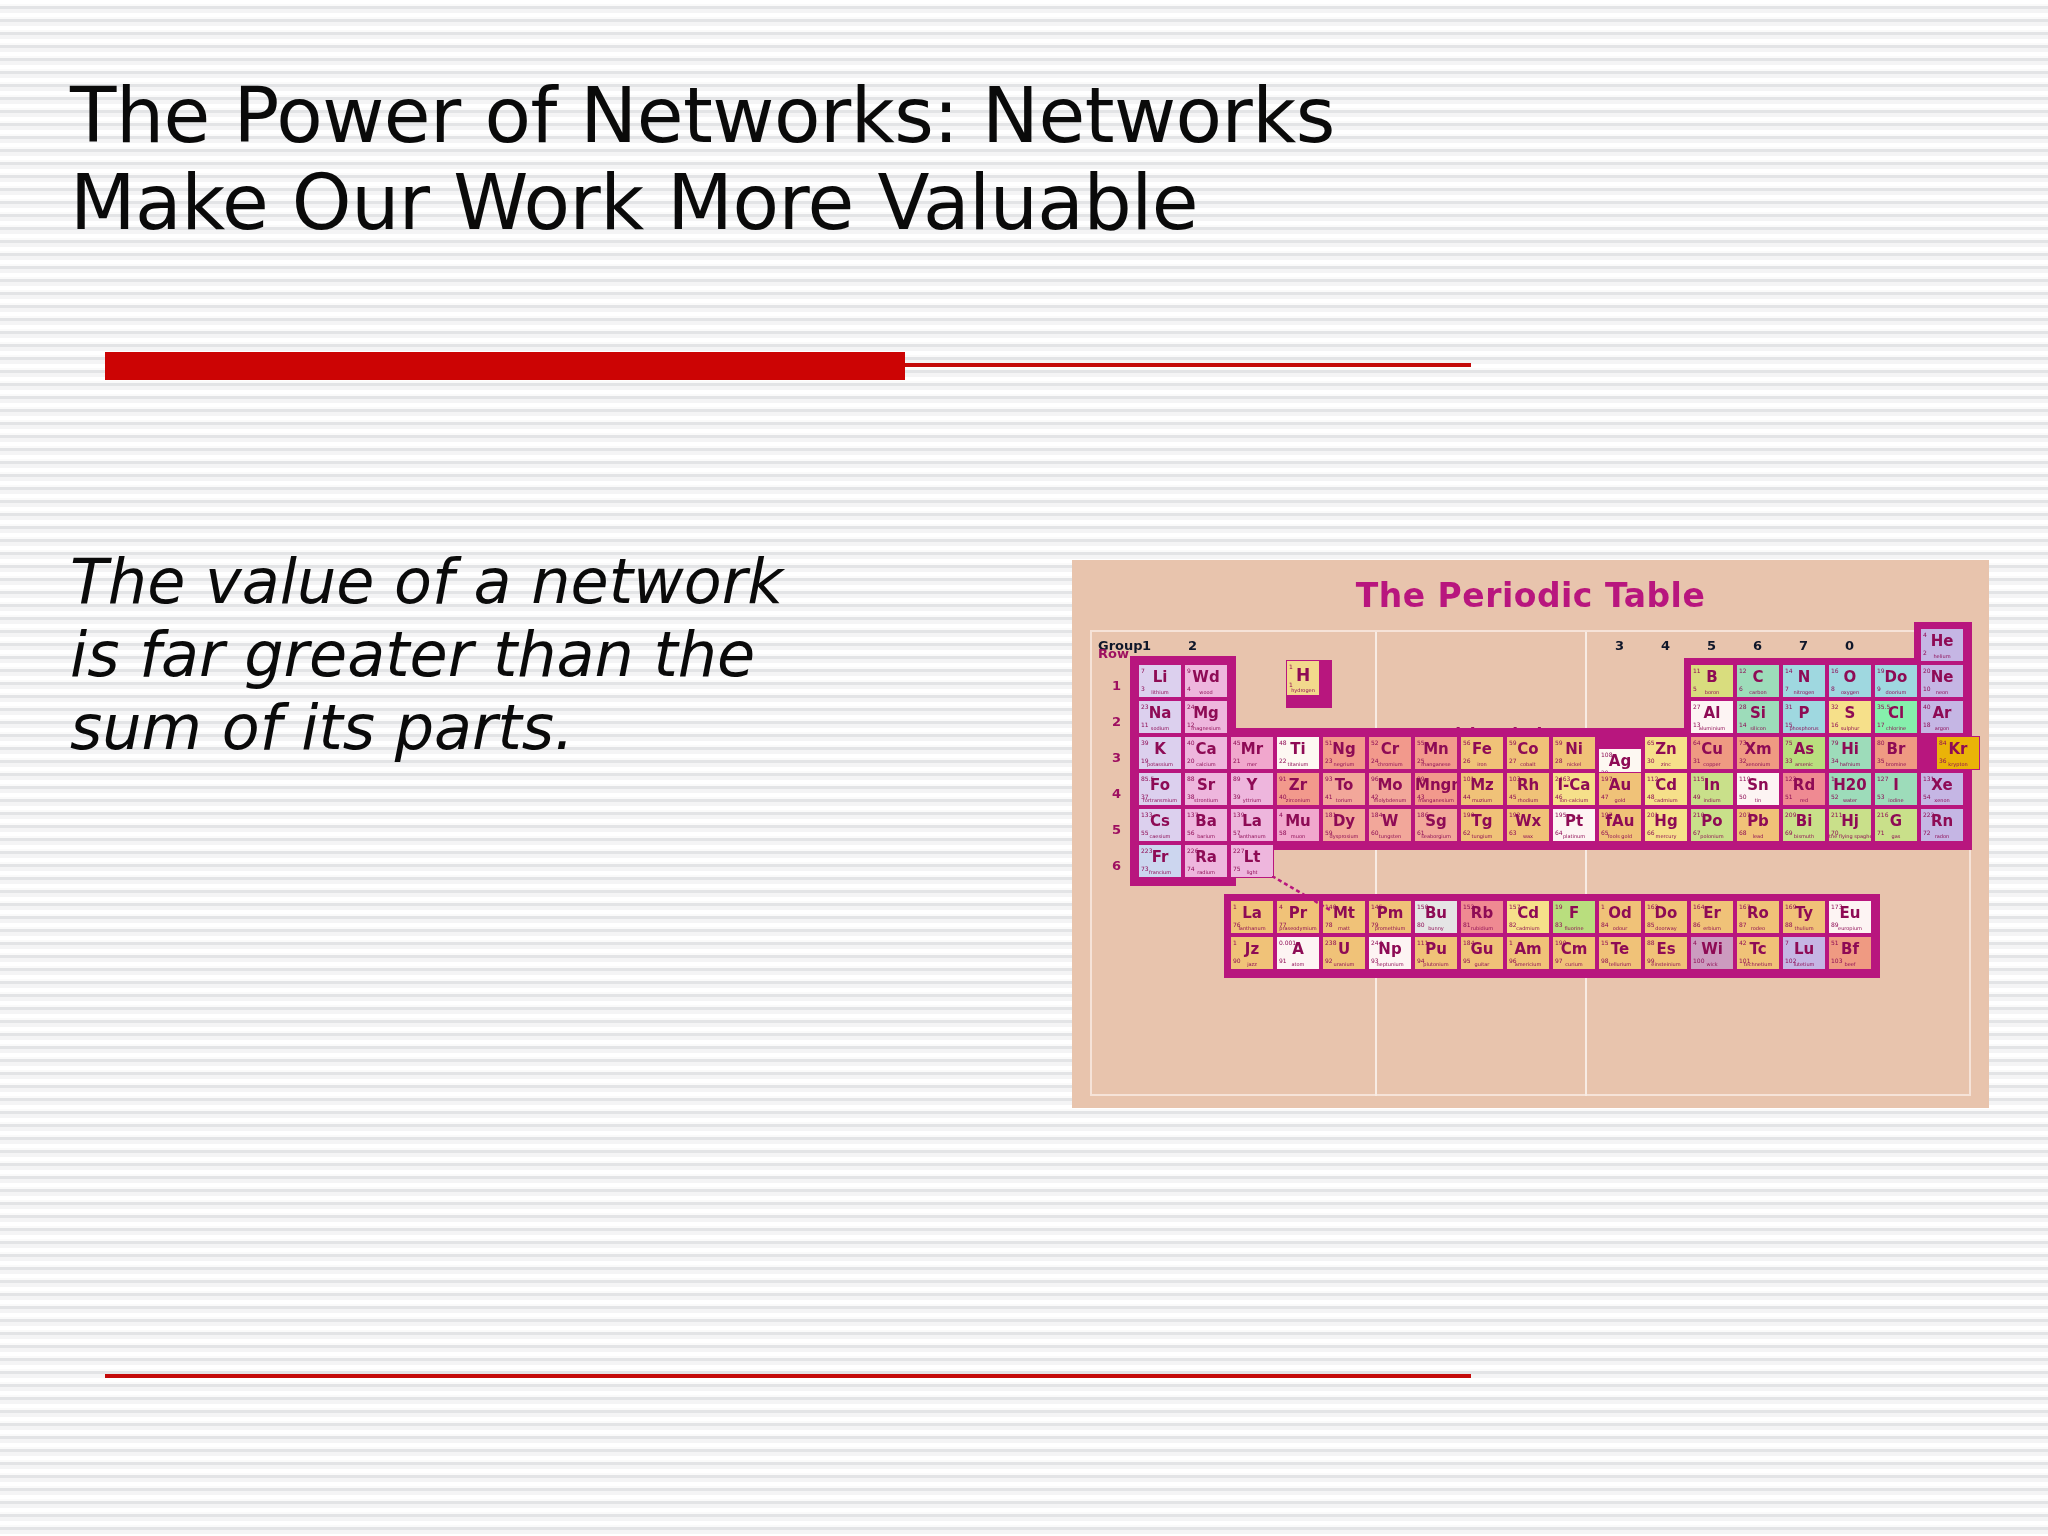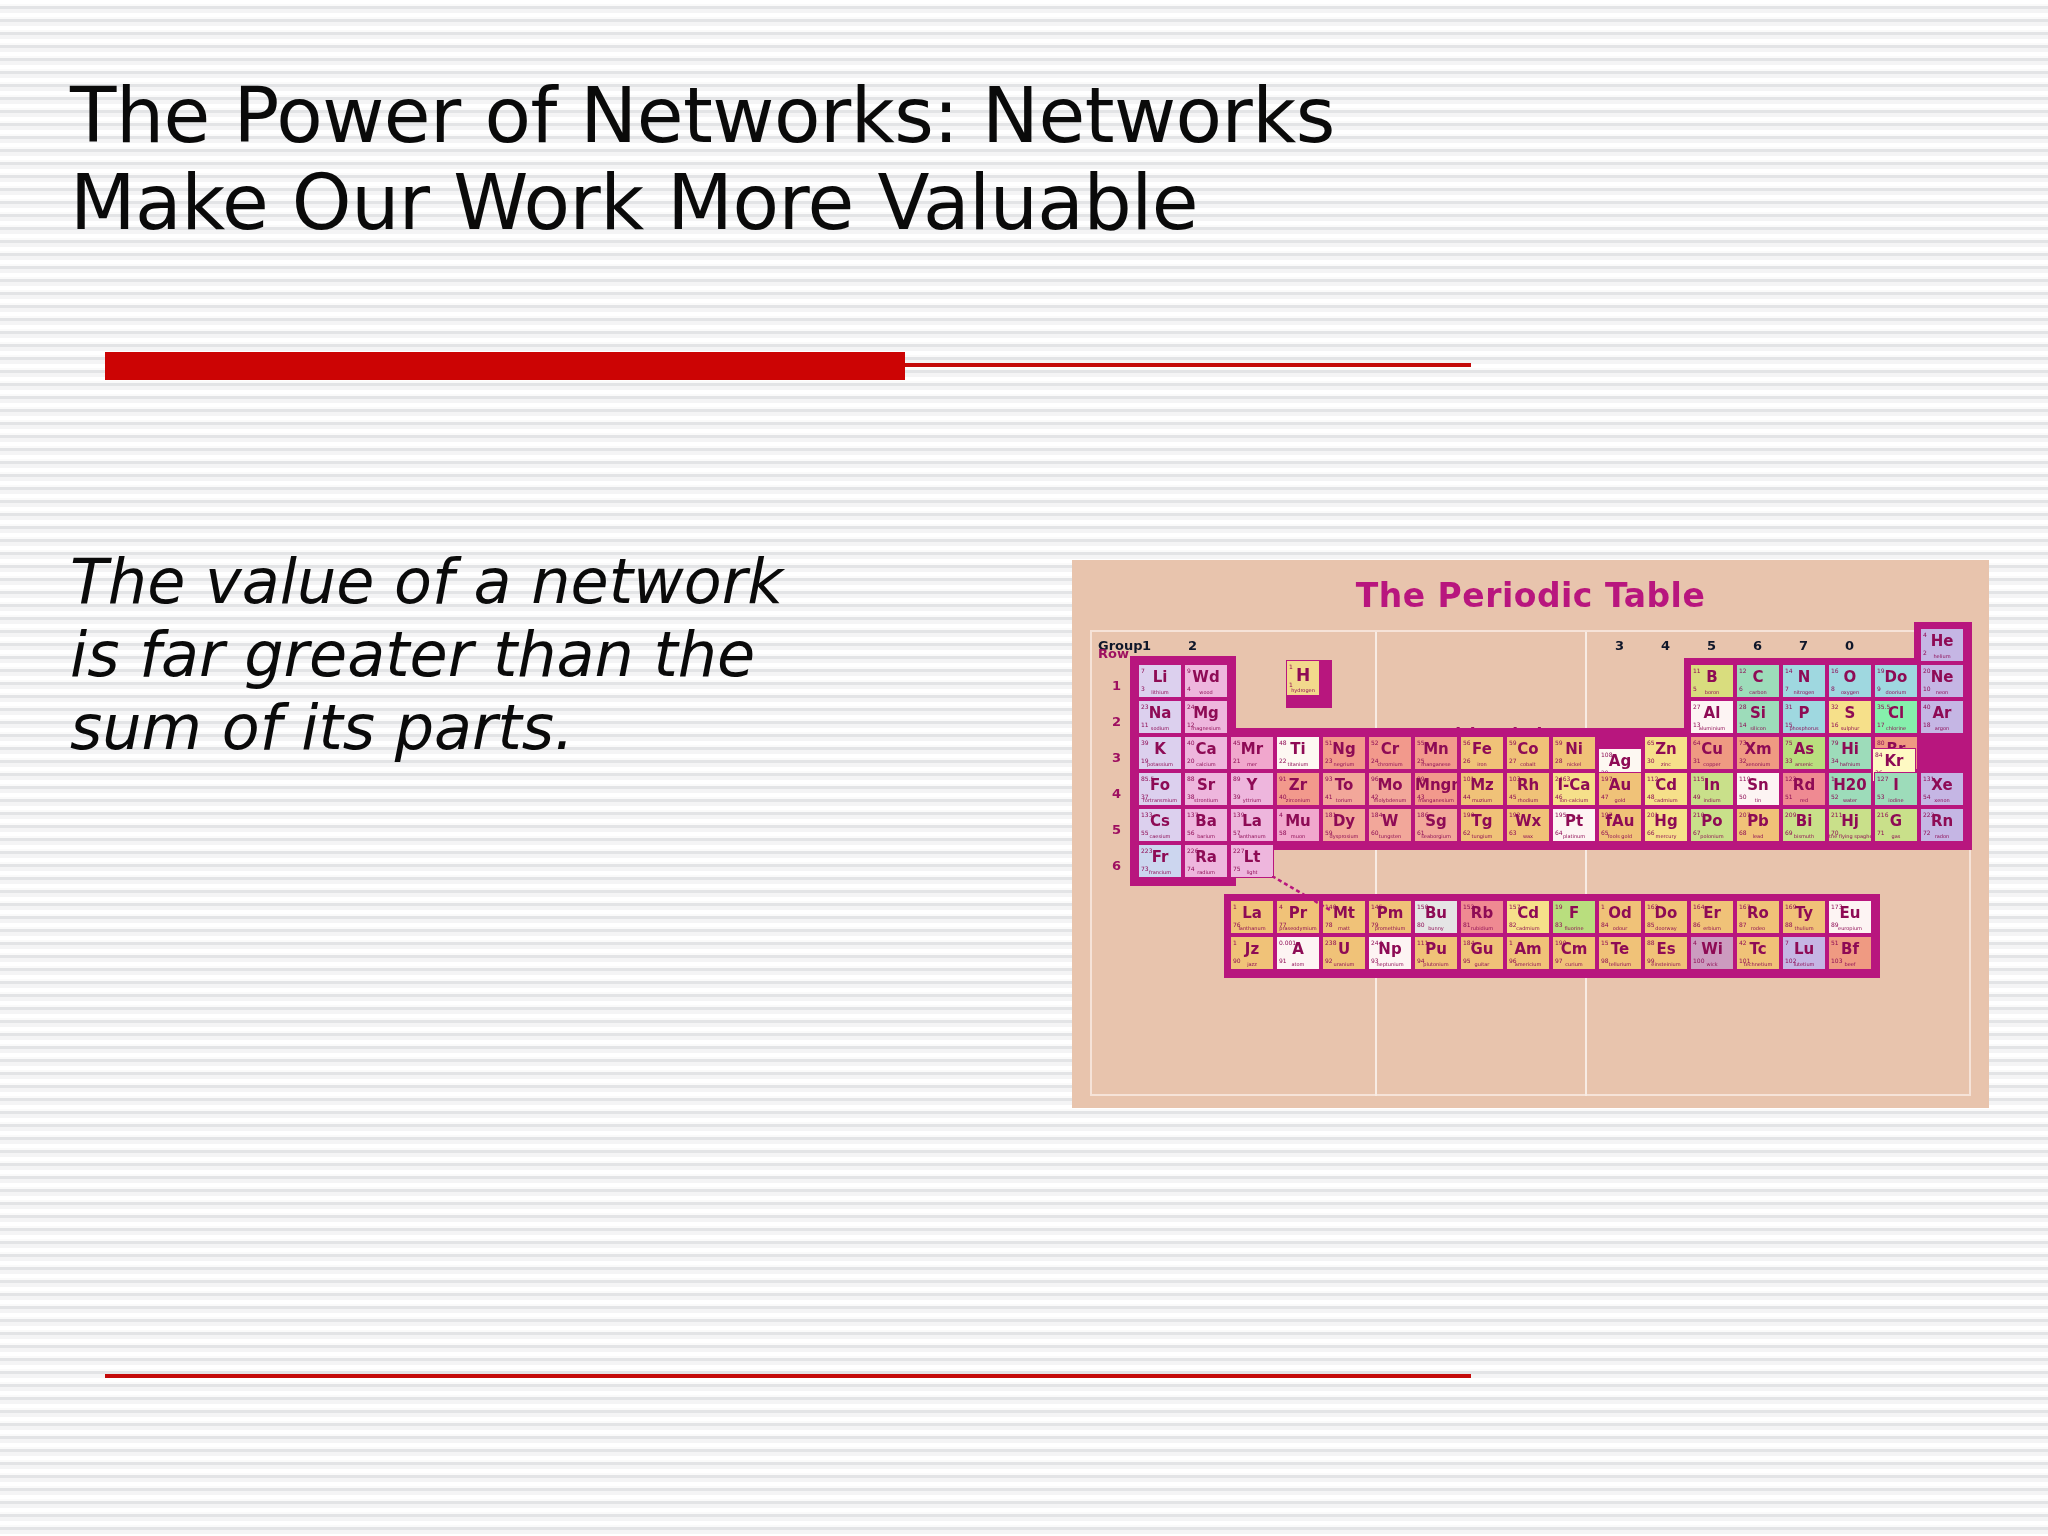--- a/index.html
+++ b/index.html
@@ -501,21 +501,21 @@
           <span class="sym">Hi</span>
           <span class="num">34</span>
           <span class="nm">hafnium</span>
         </div>
         <div class="cell" style="left: 802px; top: 176px; width: 44px; height: 34px; background: rgb(239, 154, 130);">
           <span class="mass">80</span>
           <span class="sym">Br</span>
           <span class="num">35</span>
           <span class="nm">bromine</span>
         </div>
-        <div class="cell" style="left: 800px; top: 176px; width: 44px; height: 34px; background: #fef9c3; margin-top: 12px;">
+        <div class="cell" style="left: 864px; top: 176px; width: 44px; height: 34px; background: #eab308;">
           <span class="mass">84</span>
           <span class="sym">Kr</span>
           <span class="num">36</span>
           <span class="nm">krypton</span>
         </div>
         <div class="cell" style="left: 66px; top: 212px; width: 44px; height: 34px; background: rgb(220, 208, 238);">
           <span class="mass">85.5</span>
           <span class="sym">Fo</span>
           <span class="num">37</span>
           <span class="nm">fortransmium</span>

